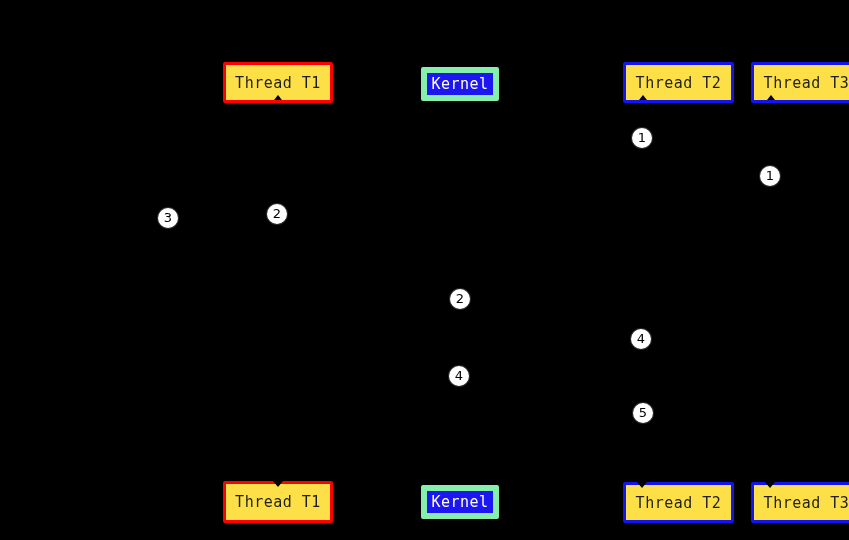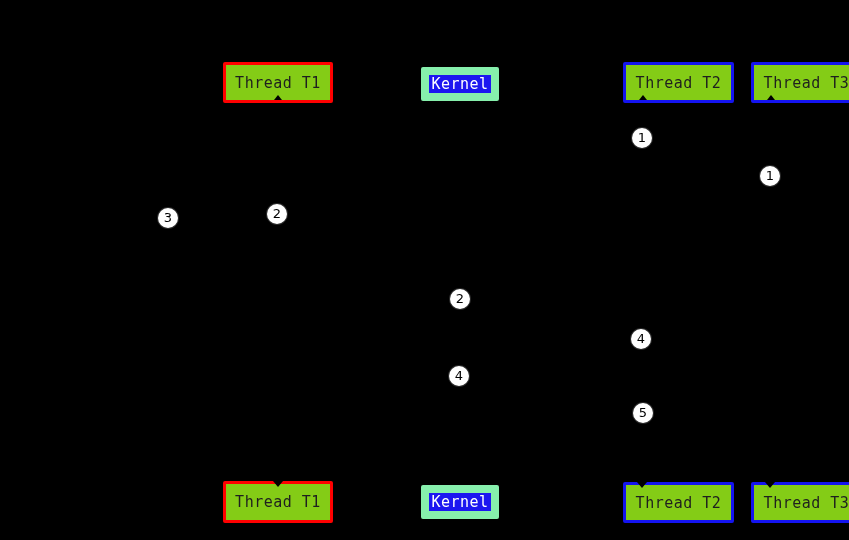--- a/index.html
+++ b/index.html
@@ -20,28 +20,28 @@
     box-sizing: border-box;
     display: flex;
     align-items: center;
     justify-content: center;
     font-size: 15px;
     letter-spacing: 0.5px;
     border-radius: 2px;
     white-space: nowrap;
   }
   .thread-box {
-    background: #84cc16;
+    background: #fde047;
     color: #1f1f1f;
   }
   .red-border  { border: 3px solid #ff0000; }
   .blue-border { border: 3px solid #1414f0; margin-left: 35px; }
   .kernel-box {
     background: #1c16f0;
-    border: 8px solid #86efac;
+    border: 6px solid #86efac;
     color: #ffffff;
   }
   
   .t1-top     { left: 223px; top: 62px;  width: 110px; height: 41px; }
   .kernel-top { left: 421px; top: 67px;  width: 78px;  height: 34px; }
   .t2-top     { left: 588px; top: 62px;  width: 111px; height: 41px; }
   .t3-top     { left: 716px; top: 62px;  width: 111px; height: 41px; }
   
   .t1-bottom     { left: 223px; top: 481px; width: 110px; height: 42px; }
   .kernel-bottom { left: 421px; top: 485px; width: 78px;  height: 34px; }

